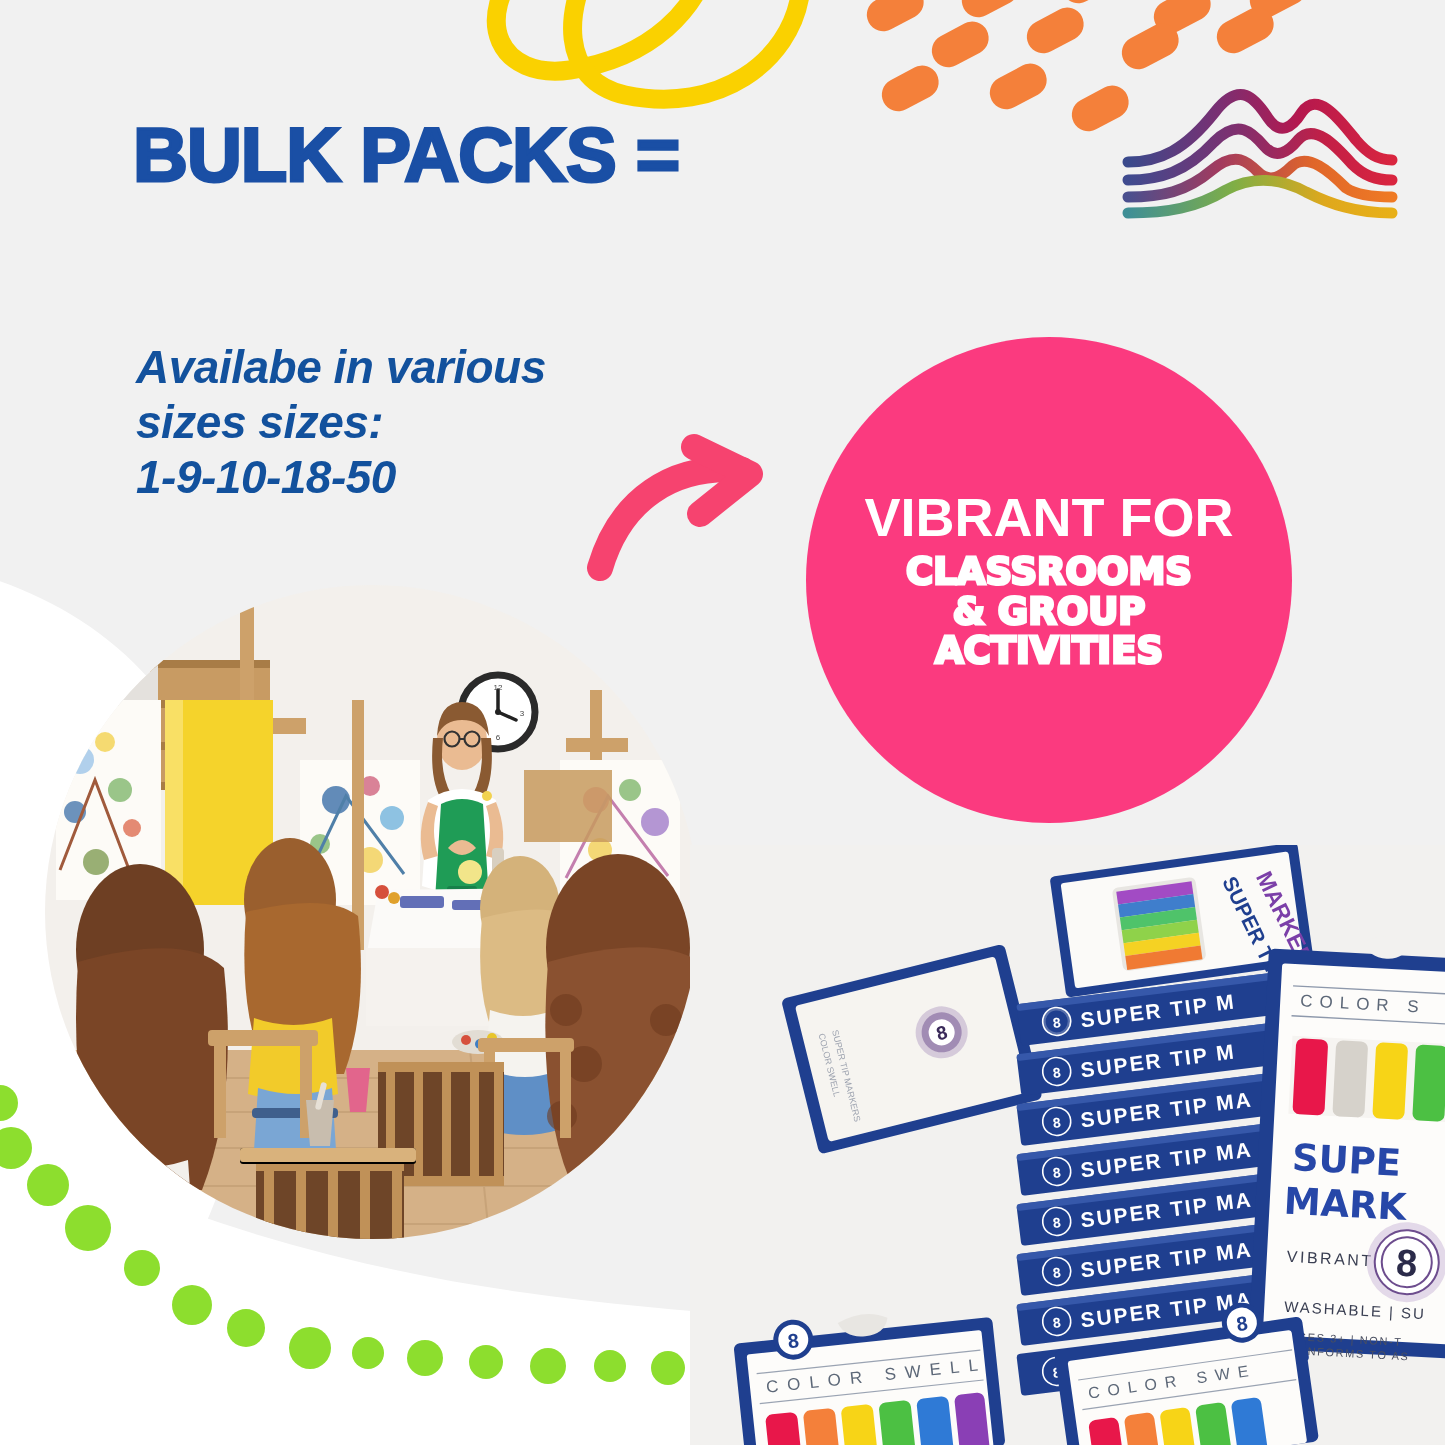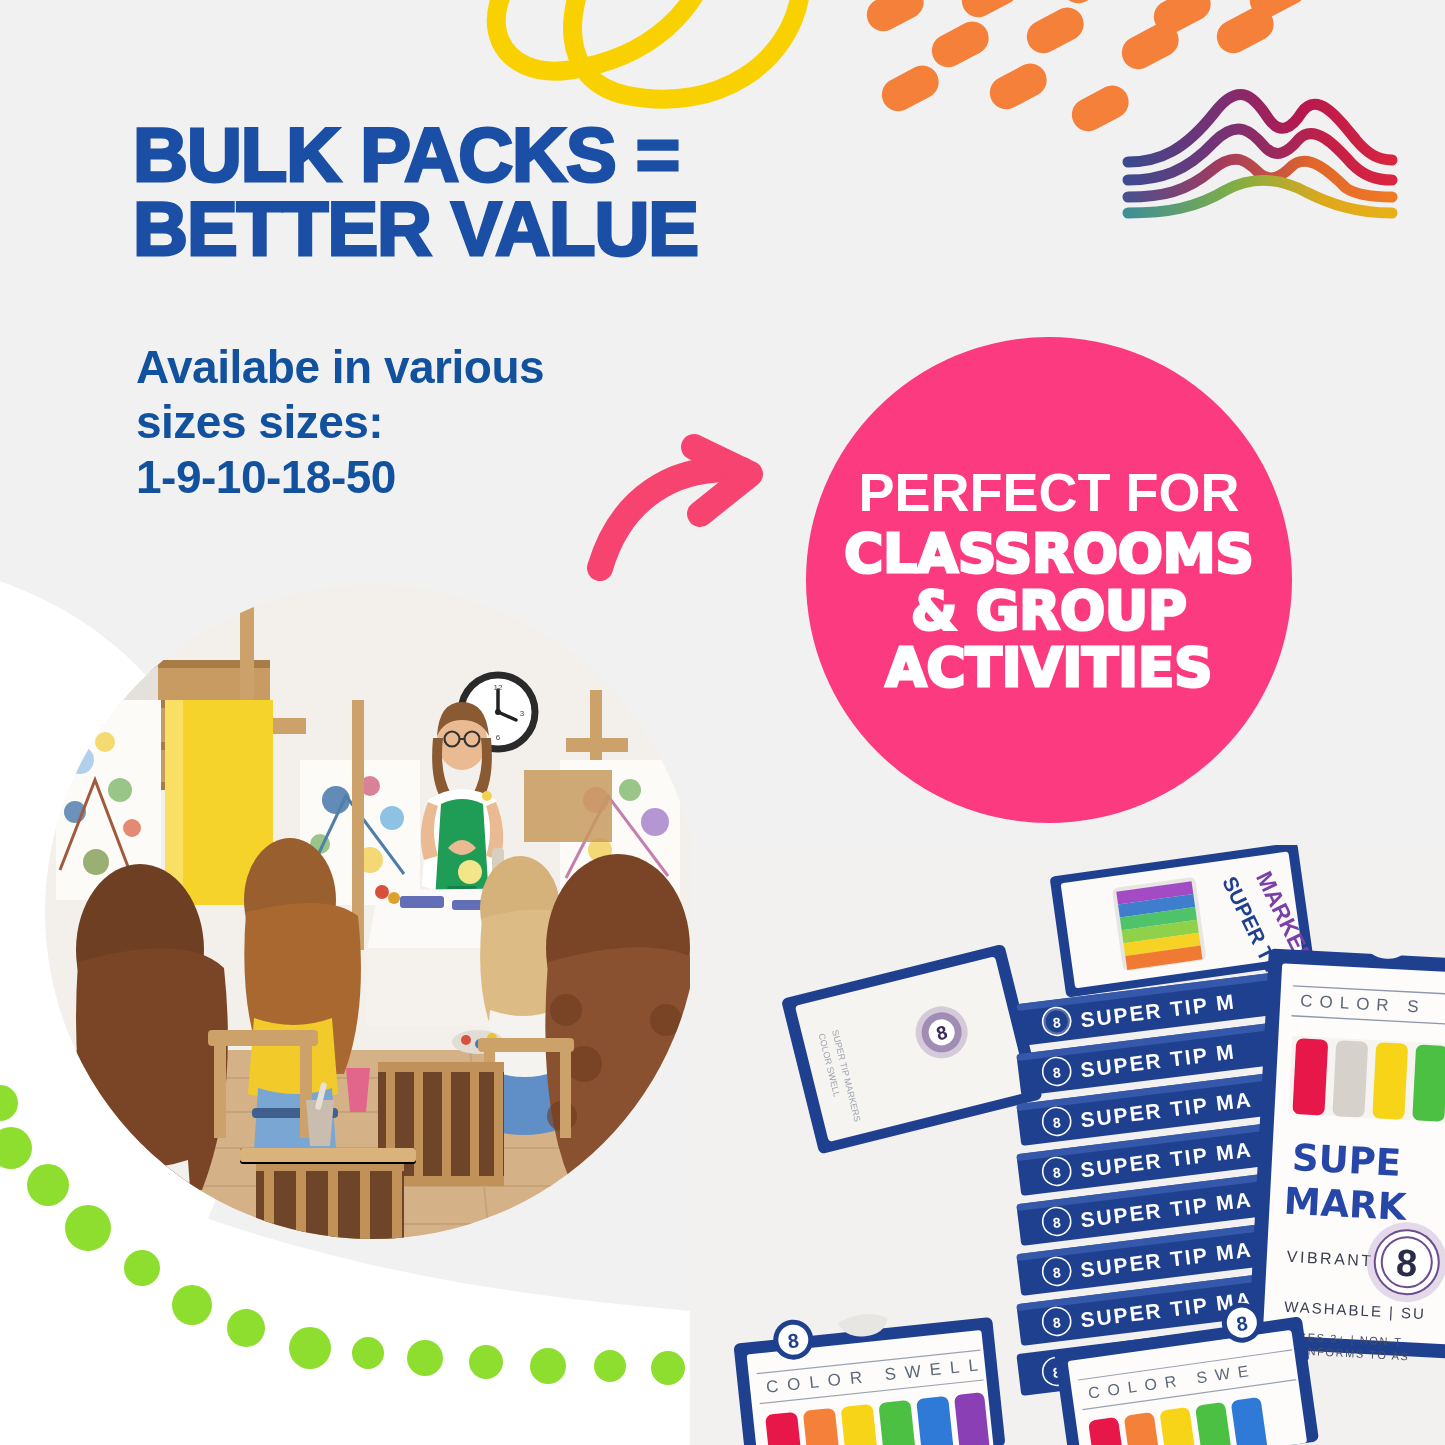--- a/index.html
+++ b/index.html
@@ -31,21 +31,21 @@
 
   #subhead {
     position:absolute; left:136px; top:340px;
     font-family:"Liberation Sans", sans-serif;
     font-weight:bold;
     font-size:46px;
     line-height:1.2;
     color:#12519d;
     letter-spacing:-0.5px;
   }
-  #subhead .sh-line { display:block; white-space:nowrap; }
+  #subhead .sh-line { display:block; white-space:nowrap;font-style:italic; }
 
   
   #badge {
     position:absolute;
     left:806px; top:337px;
     width:486px; height:486px;
     border-radius:50%;
     background:#fb3a7f;
     display:flex; flex-direction:column;
     align-items:center; justify-content:center;
@@ -56,21 +56,21 @@
     font-family:"Liberation Sans", sans-serif;
     font-weight:bold;
     font-size:54px;
     letter-spacing:0px;
     line-height:1.05;
     margin-bottom:6px;
   }
   #badge .badge-main {
     font-family:"DejaVu Sans", sans-serif;
     font-weight:bold;
-    font-size:53px;
+    font-size:37px;
     line-height:1.07;
     letter-spacing:0px;
     -webkit-text-stroke:3px #ffffff;
   }
   #badge .badge-main span { display:block; white-space:nowrap; }
 </style>
 </head>
 <body>
 
 <div id="stage">
@@ -557,32 +557,31 @@
             <rect x="1230" y="1408" width="30" height="56" rx="7" fill="#2f7ad6"></rect>
           </g>
         </g>
       </g>
     </g>
   </svg>
 
   <div id="headline-block">
     <div id="headline">
       <span class="hl-line">BULK PACKS =</span>
-      <span class="hl-line">BETTER VALUE</span>
     </div>
   </div>
 
   <div id="subhead">
     <span class="sh-line">Availabe in various</span>
     <span class="sh-line">sizes sizes:</span>
     <span class="sh-line">1-9-10-18-50</span>
   </div>
 
   <div id="badge">
-    <div class="badge-top">PERFECT FOR</div>
+    <div class="badge-top">VIBRANT FOR</div>
     <div class="badge-main">
       <span>CLASSROOMS</span>
       <span>&amp; GROUP</span>
       <span>ACTIVITIES</span>
     </div>
   </div>
 
 </div>
 
 </body></html>

